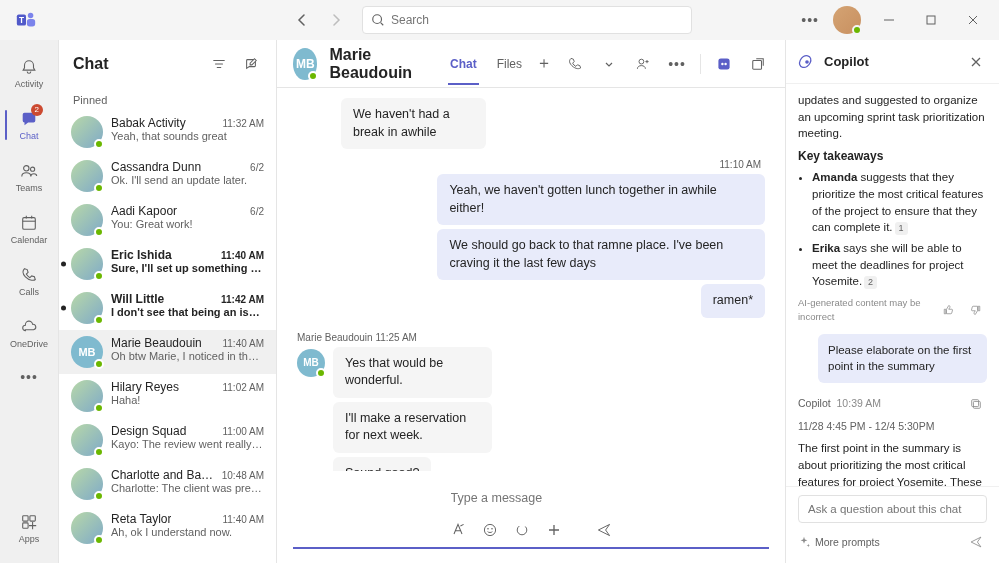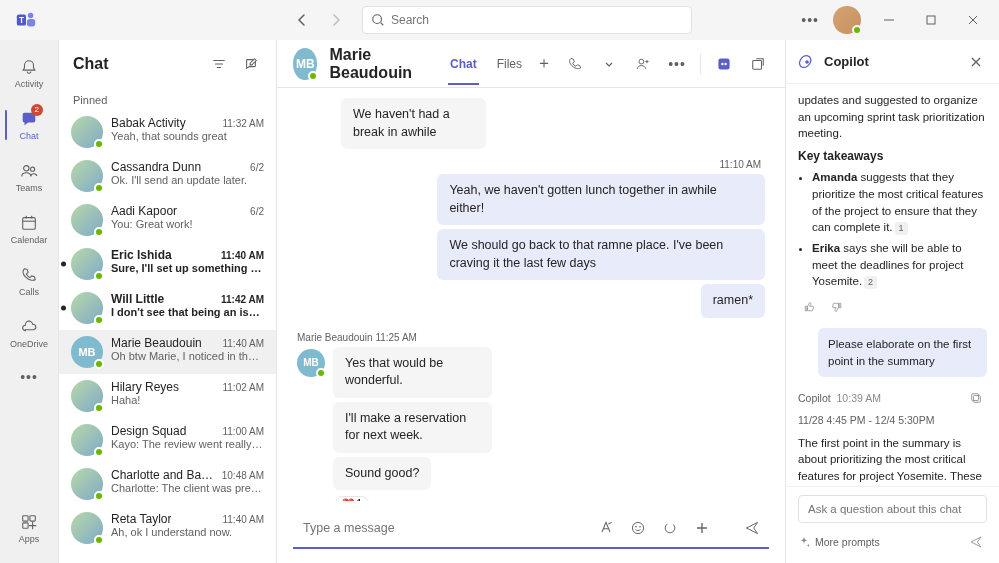--- a/index.html
+++ b/index.html
@@ -55,21 +55,21 @@
 .messages{flex:1;overflow-y:auto;padding:10px 20px;display:flex;flex-direction:column;}
 .msg-time{font-size:10px;color:#616161;text-align:right;margin:6px 4px 4px;}
 .msg-sender{font-size:10px;color:#616161;margin:10px 0 4px;}
 .bubble{max-width:70%;padding:8px 12px;border-radius:6px;font-size:12.5px;line-height:1.4;margin-bottom:4px;}
 .bubble.out{background:#e8ebfa;color:#242424;align-self:flex-end;}
 .bubble.in{background:#f5f5f5;color:#242424;align-self:flex-start;}
 .msg-row-in{display:flex;gap:8px;align-items:flex-start;}
 .msg-avatar{width:28px;height:28px;border-radius:50%;background:#7fbacf;color:#fff;display:flex;align-items:center;justify-content:center;font-size:10px;font-weight:600;flex-shrink:0;margin-top:2px;position:relative;}
 .in-group{display:flex;flex-direction:column;align-items:flex-start;}
 .reaction{display:inline-flex;align-items:center;gap:2px;background:#fff;border:1px solid #e5e5e5;border-radius:12px;padding:1px 6px;font-size:10px;margin-top:2px;margin-left:2px;box-shadow:0 1px 2px rgba(0,0,0,0.05);}
-.compose{margin:8px 16px 14px;border-bottom:2px solid #5b5fc7;display:flex;align-items:center;padding:6px 6px;gap:8px;}
+.compose{margin:8px 16px 14px;border-bottom:2px solid #5b5fc7;display:flex;align-items:center;padding:6px 6px;gap:8px;flex-direction:column;}
 .compose input{flex:1;border:none;outline:none;font-size:12.5px;padding:6px 4px;}
 .compose-icons{display:flex;gap:10px;color:#616161;}
 .copilot{width:214px;background:#fff;border-left:1px solid #e5e5e5;display:flex;flex-direction:column;}
 .cp-header{height:44px;display:flex;align-items:center;padding:0 12px;gap:8px;border-bottom:1px solid #f0f0f0;}
 .cp-header .cp-title{font-size:13px;font-weight:600;color:#242424;}
 .cp-header .cp-close{margin-left:auto;color:#616161;cursor:pointer;}
 .cp-body{flex:1;overflow-y:auto;padding:8px 12px;font-size:11.5px;color:#242424;line-height:1.45;}
 .cp-body p{margin-bottom:6px;}
 .cp-section-title{font-weight:600;margin:6px 0 4px;font-size:12px;}
 .cp-body ul{padding-left:14px;margin-bottom:6px;}
@@ -488,20 +488,21 @@
         </span>
     </div>
     <div class="cp-body">
       <p>updates and suggested to organize an upcoming sprint task prioritization meeting.</p>
       <div class="cp-section-title">Key takeaways</div>
       <ul id="cp-bullets">
           <li><b>Amanda</b> suggests that they prioritize the most critical features of the project to ensure that they can complete it.<span class="cp-ref">1</span></li>
           <li><b>Erika</b> says she will be able to meet the deadlines for project Yosemite.<span class="cp-ref">2</span></li>
         </ul>
       <div class="cp-disclaimer">
+        <span>AI-generated content may be incorrect</span>
         <span class="cp-thumbs">
           <span class="icon-btn">
               <svg width="12" height="12" viewBox="0 0 16 16">
                 <path d="M5 7v6H3V7h2zm1 6V7l3-5c1 0 2 1 1.5 2.5L9 7h4c.6 0 1 .4 1 1l-1 4c-.1.6-.6 1-1.2 1H6z" stroke="#8a8a8a" stroke-width="1" fill="none"></path>
               </svg>
             </span>
           <span class="icon-btn">
               <svg width="12" height="12" viewBox="0 0 16 16">
                 <path d="M11 9V3h2v6h-2zm-1-6v6l-3 5c-1 0-2-1-1.5-2.5L7 9H3c-.6 0-1-.4-1-1l1-4c.1-.6.6-1 1.2-1H10z" stroke="#8a8a8a" stroke-width="1" fill="none"></path>
               </svg>

